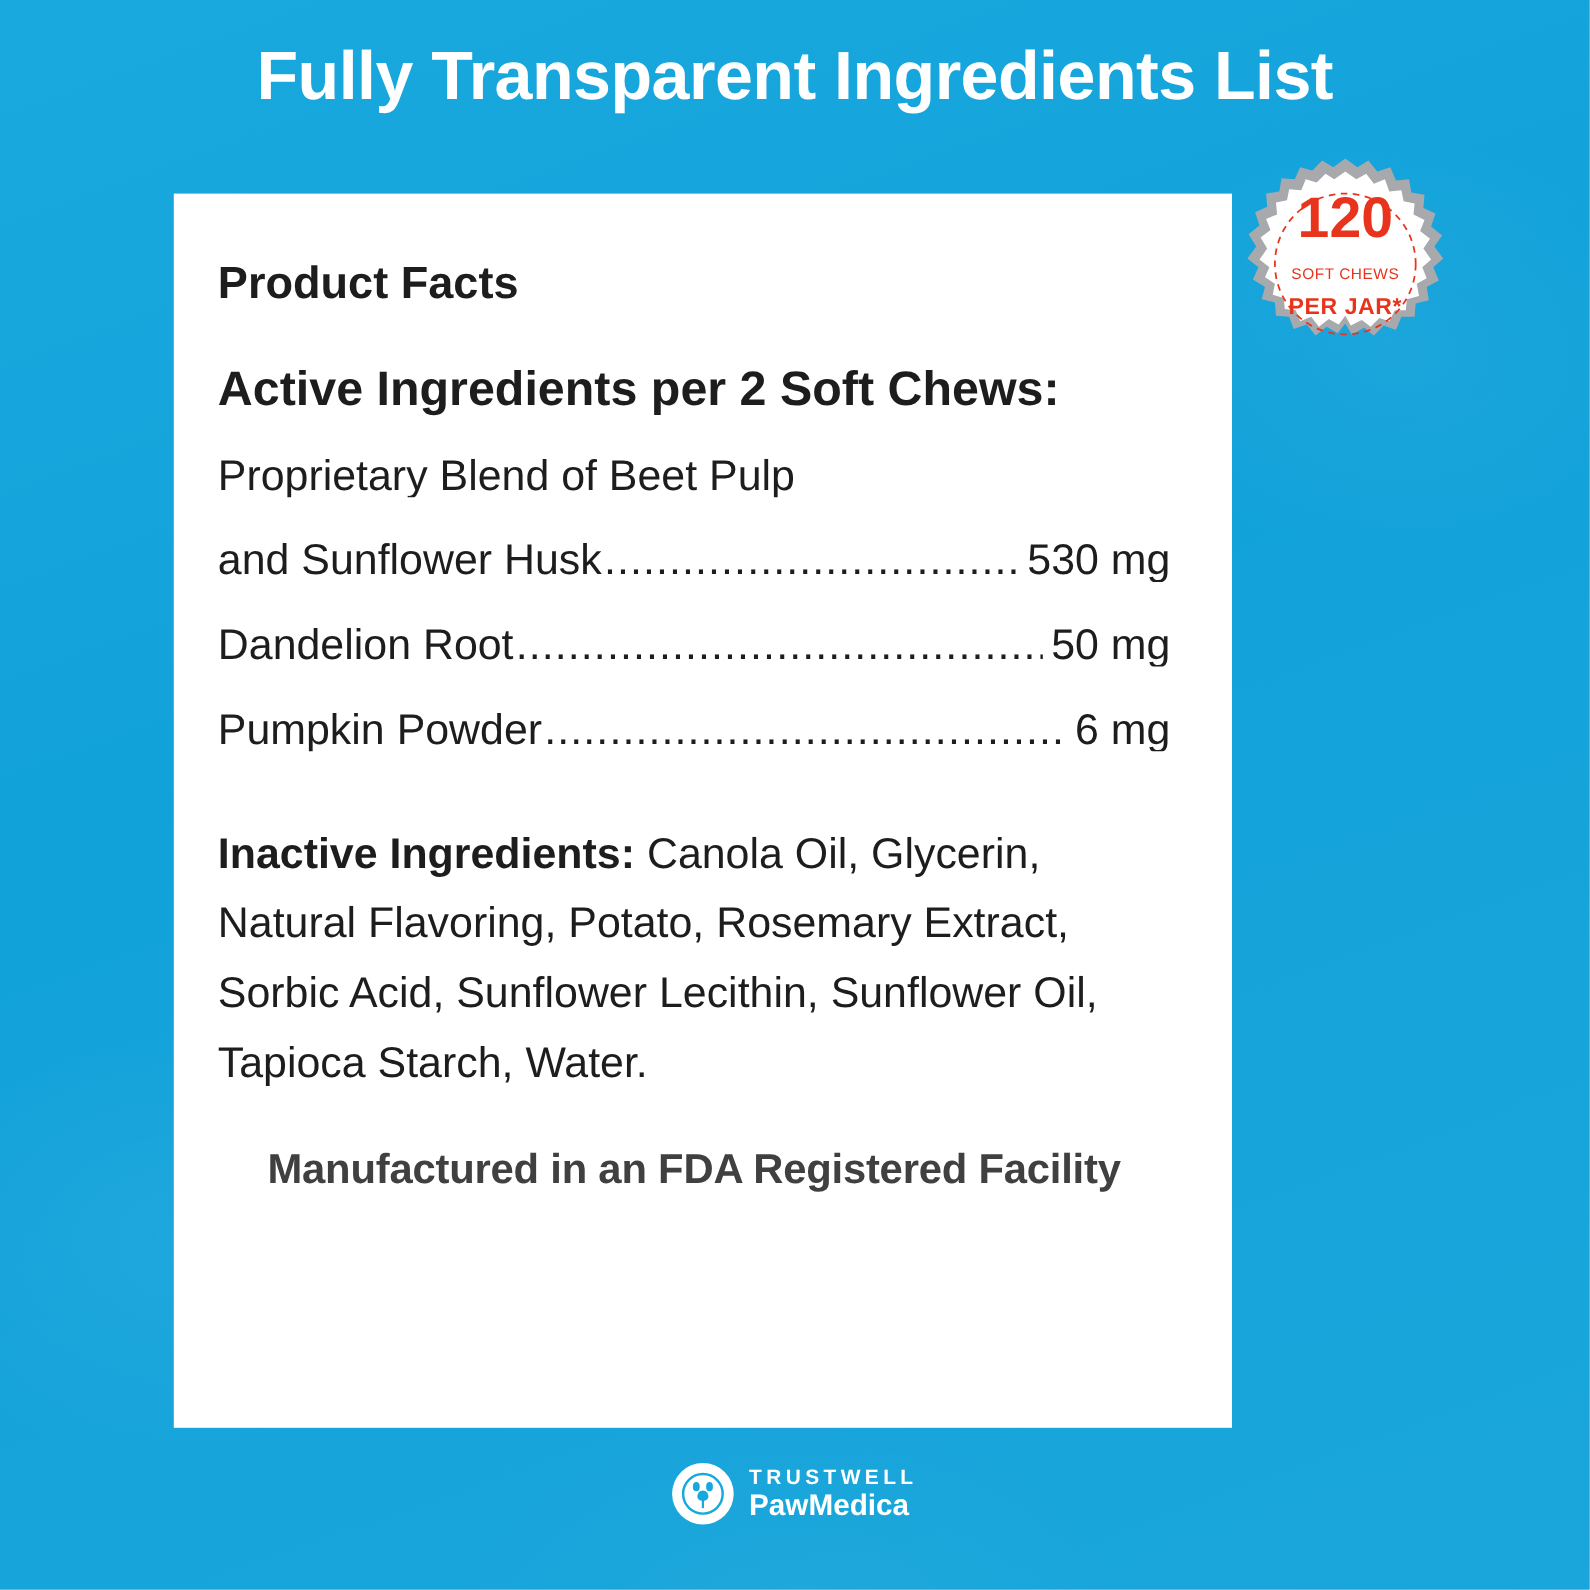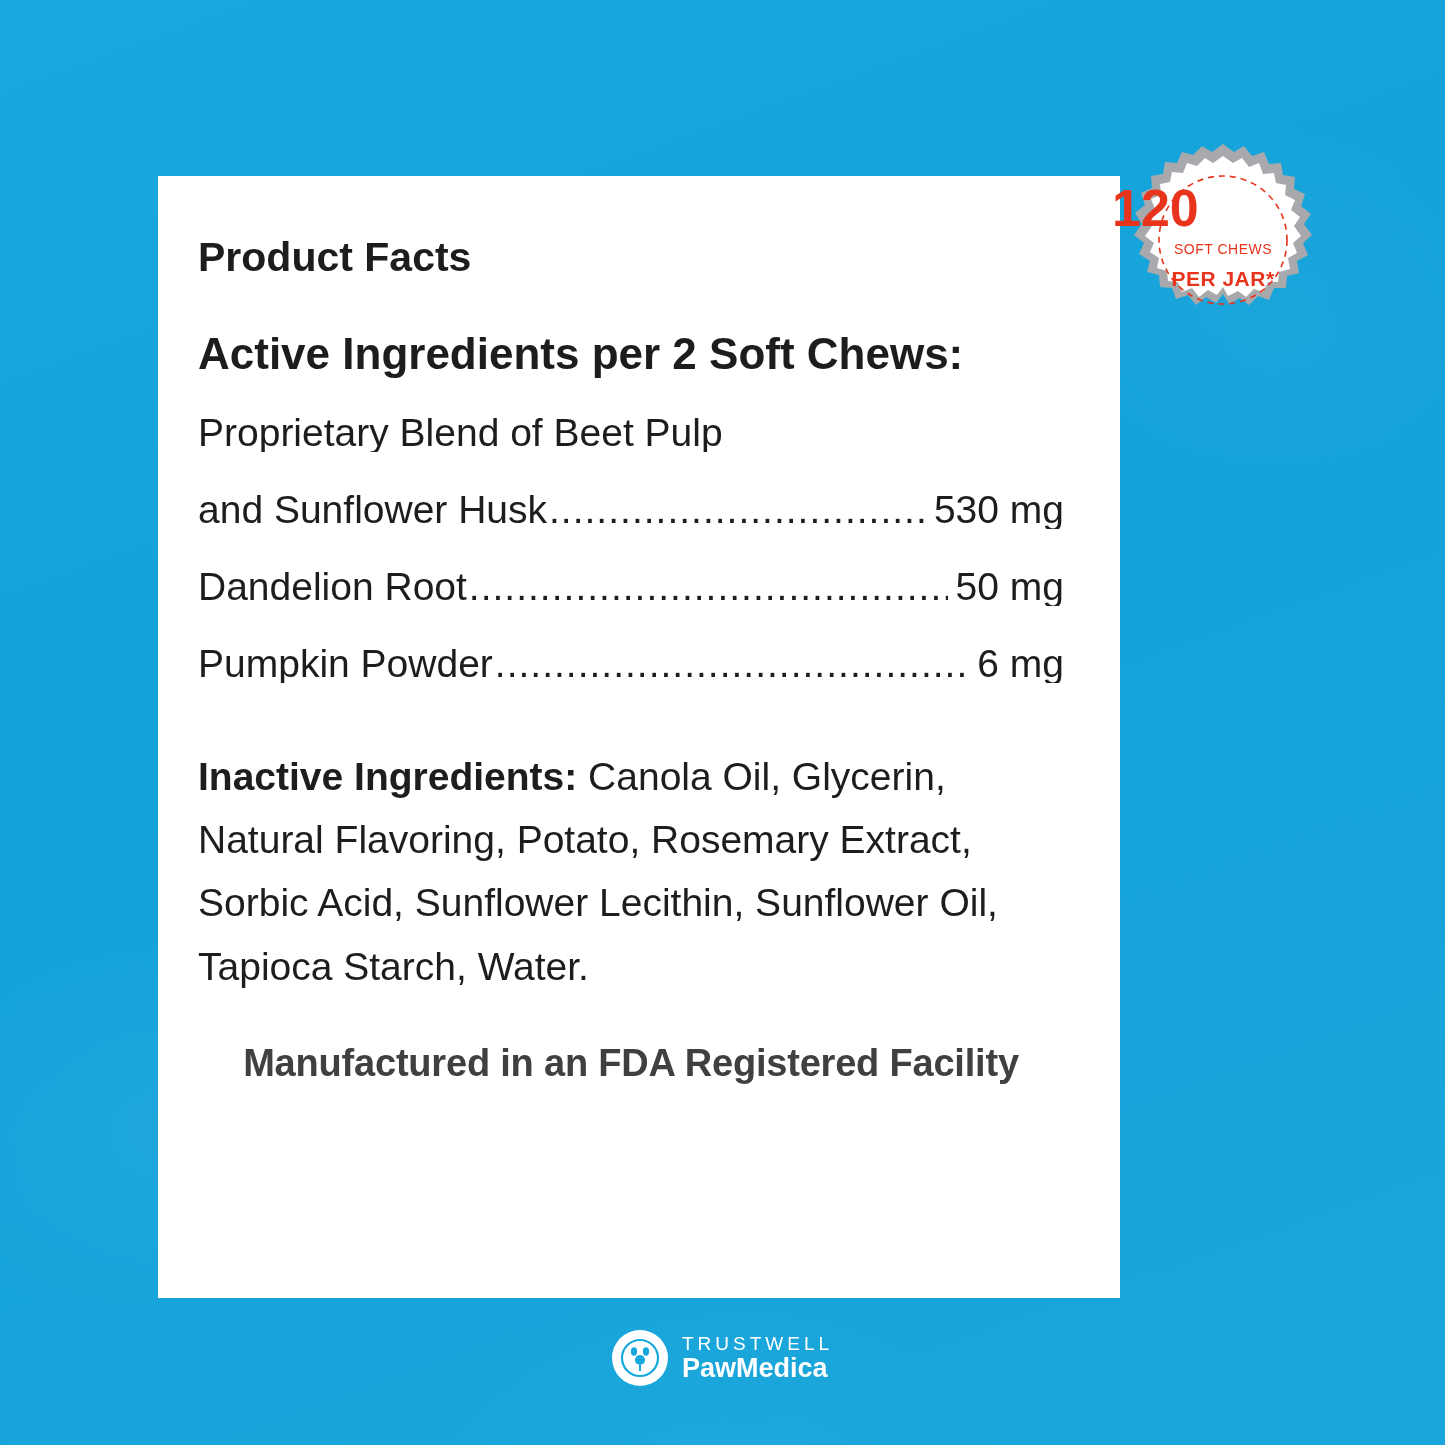--- a/index.html
+++ b/index.html
@@ -114,22 +114,23 @@
     top: 140px;
     width: 222px;
     height: 200px;
   }
   .badge svg {
     display: block;
   }
   .badge-num {
     position: absolute;
     left: 0;
-    top: 42px;
-    width: 222px;
+    top: 32px;
+    width: 222px;
+    text-align: center;
     color: #e8341c;
     font-size: 52px;
     font-weight: bold;
     line-height: 1;
   }
   .badge-l2 {
     position: absolute;
     left: 0;
     top: 102px;
     width: 222px;
@@ -172,33 +173,34 @@
     align-items: center;
     justify-content: center;
   }
   .brand-text {
     color: #ffffff;
     line-height: 1.05;
   }
   .brand-top {
     font-size: 19px;
     letter-spacing: 4px;
-    font-weight: normal;
+    font-weight: bold;
   }
   .brand-bottom {
     font-size: 27px;
     font-weight: bold;
     letter-spacing: 0px;
   }
 </style>
 </head>
 <body>
 
 <div class="page">
 
+  <div class="header-title">Fully Transparent Ingredients List</div>
 
   <div class="card">
     <div class="facts-title">Product Facts</div>
     <div class="active-head">Active Ingredients per 2 Soft Chews:</div>
 
     <div class="ing-block">
 
       <div class="ing-line plain">
         <span>Proprietary Blend of Beet Pulp</span>
       </div>

